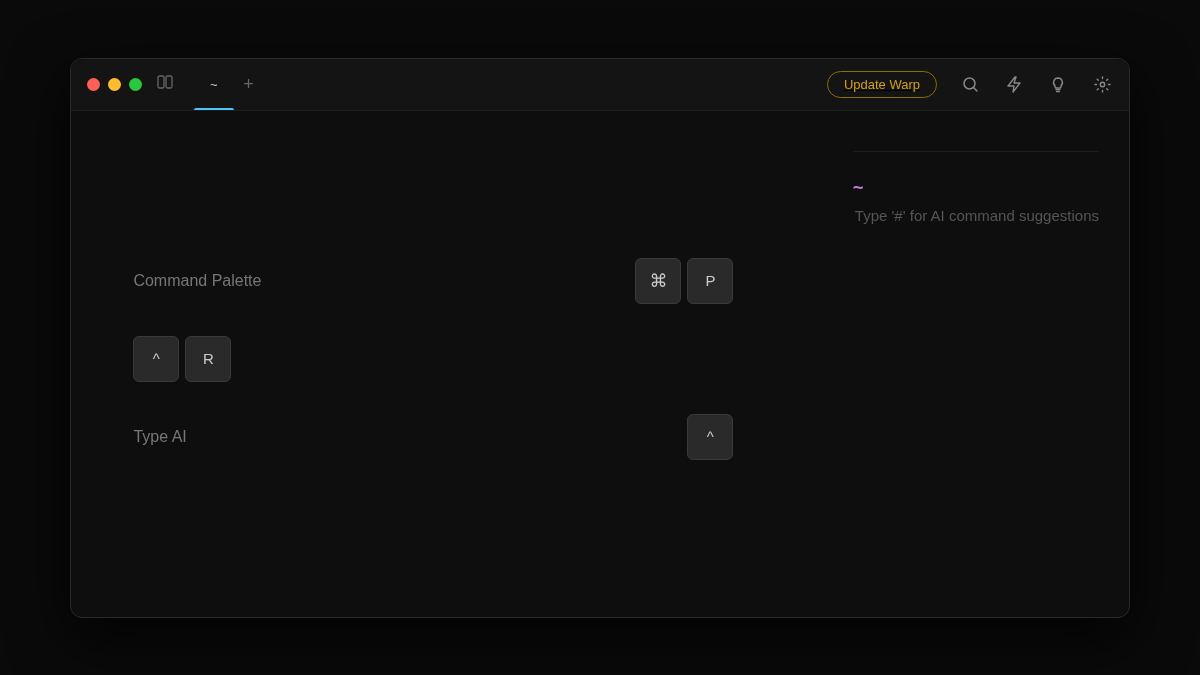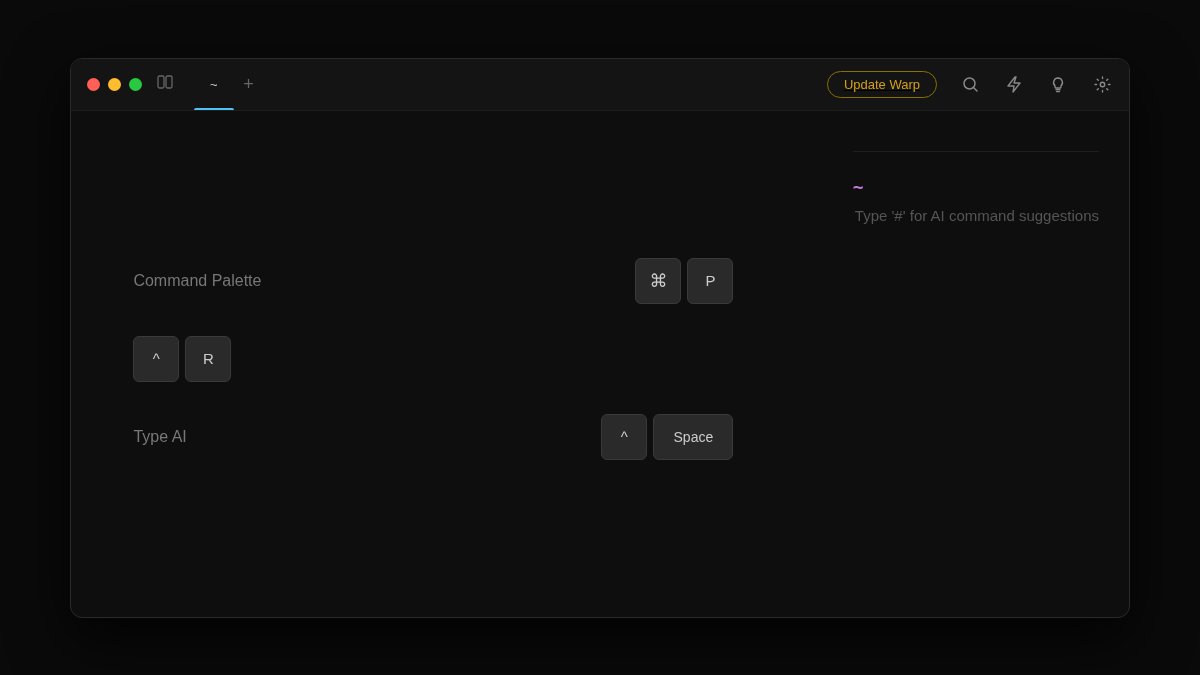--- a/index.html
+++ b/index.html
@@ -308,21 +308,20 @@
         <div class="shortcut-keys">
           <div class="key">^</div>
           <div class="key">R</div>
         </div>
       </div>
 
       <div class="shortcut-row">
         <span class="shortcut-label">Type AI</span>
         <div class="shortcut-keys">
           <div class="key">^</div>
-          <div class="key wide">Space</div>
         </div>
       </div>
 
     </div>
 
     <div class="terminal-section">
       <div class="prompt-line">
         <span class="prompt-tilde">~</span>
       </div>
       <div class="terminal-hint">Type '#' for AI command suggestions</div>

